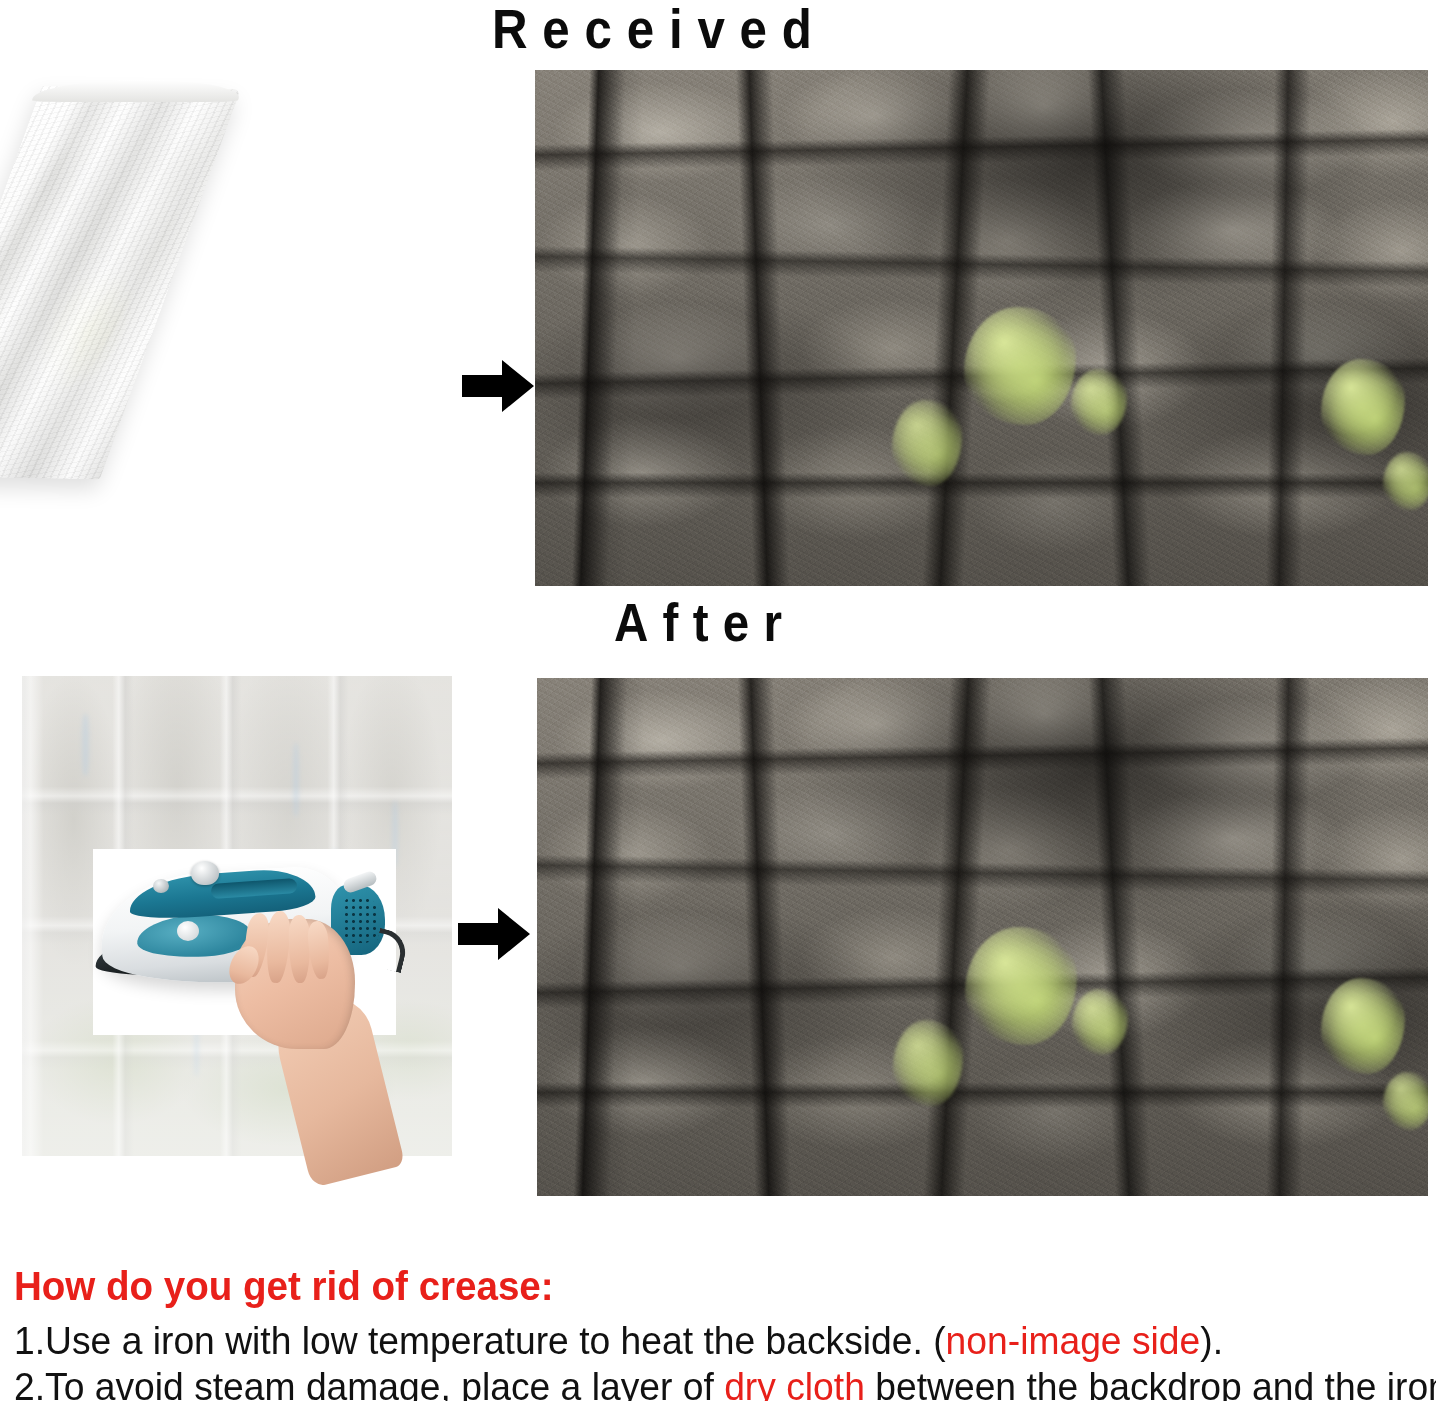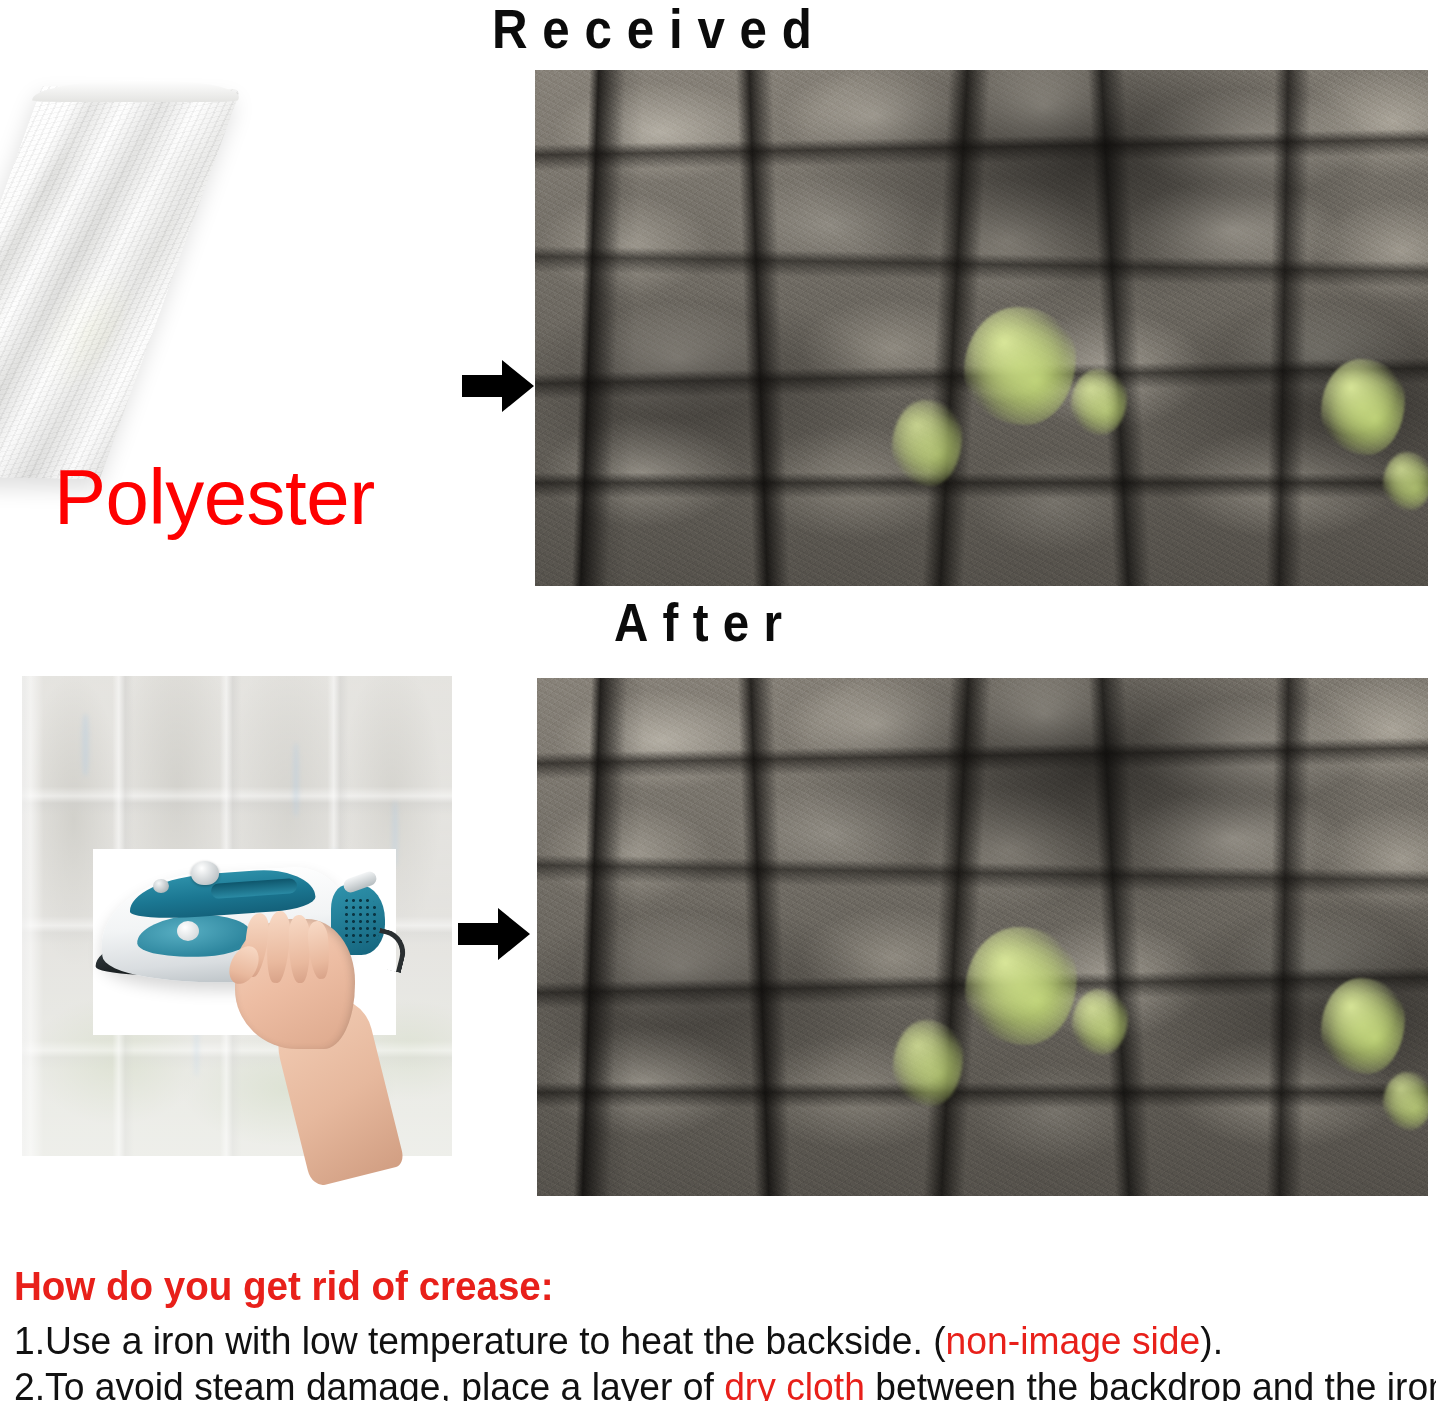--- a/index.html
+++ b/index.html
@@ -442,21 +442,20 @@
 
 <div id="page">
 
   <div class="section-title" id="title-received">Received</div>
 
   <div id="fabric-roll-wrap">
     <div id="fabric-roll"></div>
     <div id="fabric-roll-top"></div>
   </div>
 
-  <div id="polyester-label">Polyester</div>
 
   <svg class="arrow" id="arrow-top" viewBox="0 0 72 56">
     <polygon points="0,17 40,17 40,2 72,28 40,54 40,39 0,39" fill="#000000"></polygon>
   </svg>
 
   <div class="photo" id="photo-received">
     <div class="rockwall"></div>
     <div class="rock-noise"></div>
     <div class="rock-shade"></div>
     <div class="foliage" style="left:48%; top:46%; width:112px; height:118px;"></div>

